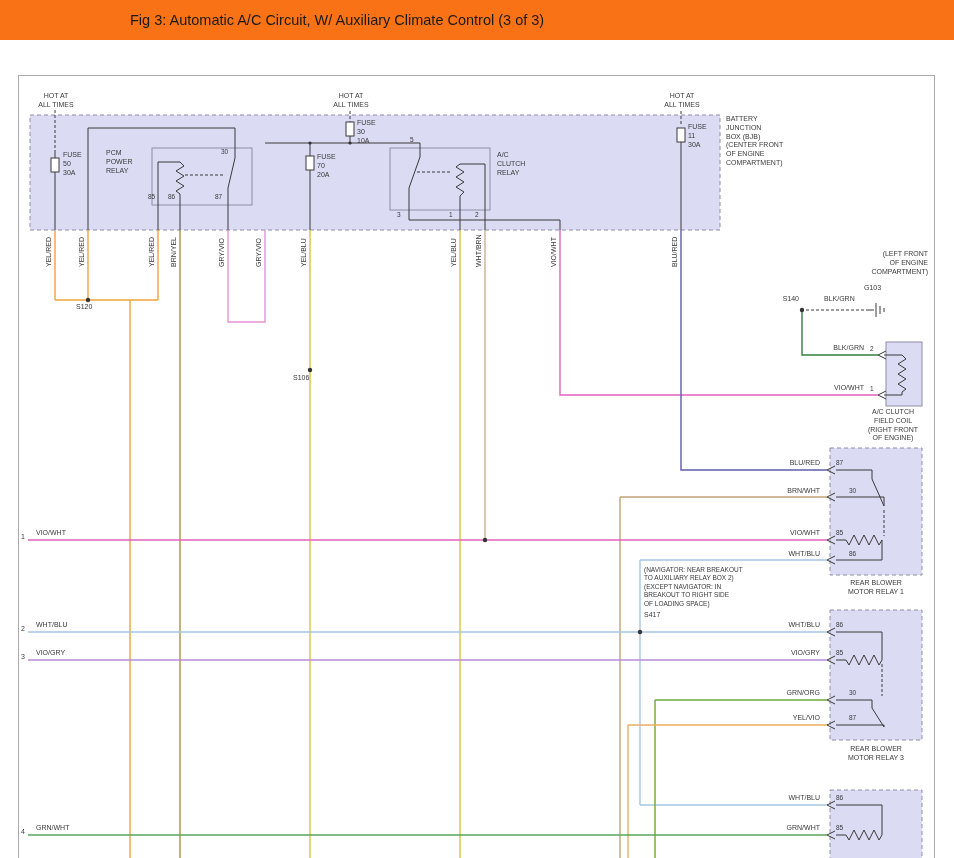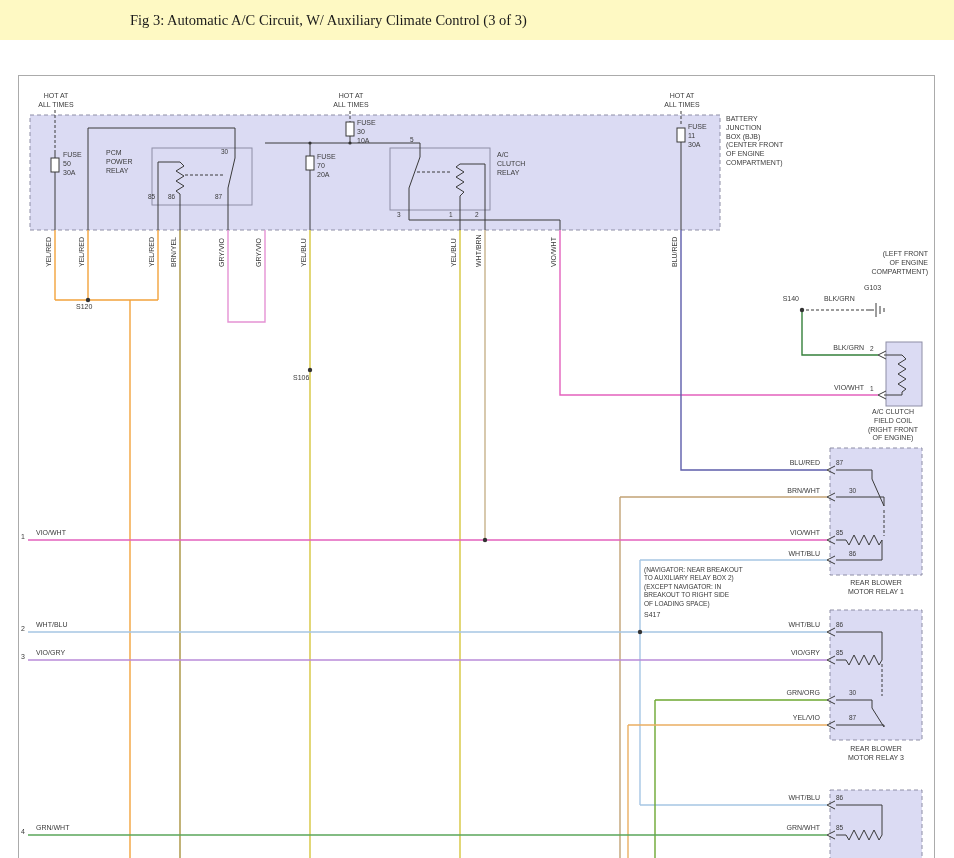--- a/index.html
+++ b/index.html
@@ -1,18 +1,18 @@
 <!DOCTYPE html>
 <html><head>
 <meta charset="utf-8">
 <style>
   html,body{margin:0;padding:0;background:#fff;}
   .page{position:relative;width:954px;height:858px;overflow:hidden;background:#fff;
         font-family:"Liberation Sans","DejaVu Sans",sans-serif;}
-  .titlebar{position:absolute;left:0;top:0;width:954px;height:40px;background:#fef9c3;font-family:Liberation Serif, serif;}
+  .titlebar{position:absolute;left:0;top:0;width:954px;height:40px;background:#f97316;}
   .title{position:absolute;left:130px;top:0;line-height:40px;font-size:14.5px;color:#1a1a1a;}
   svg.diagram{position:absolute;left:0;top:0;}
   .lbl{position:absolute;font-size:7px;line-height:1.25;color:#3a3a3a;white-space:pre-line;}
   .pin{font-size:6.5px;}
   .c{text-align:center;}
   .r{text-align:right;}
   .note{font-size:6.5px;line-height:1.3;}
   .vlbl{position:absolute;font-size:7px;color:#3a3a3a;white-space:nowrap;
         transform:rotate(-90deg);transform-origin:0 0;}
   

